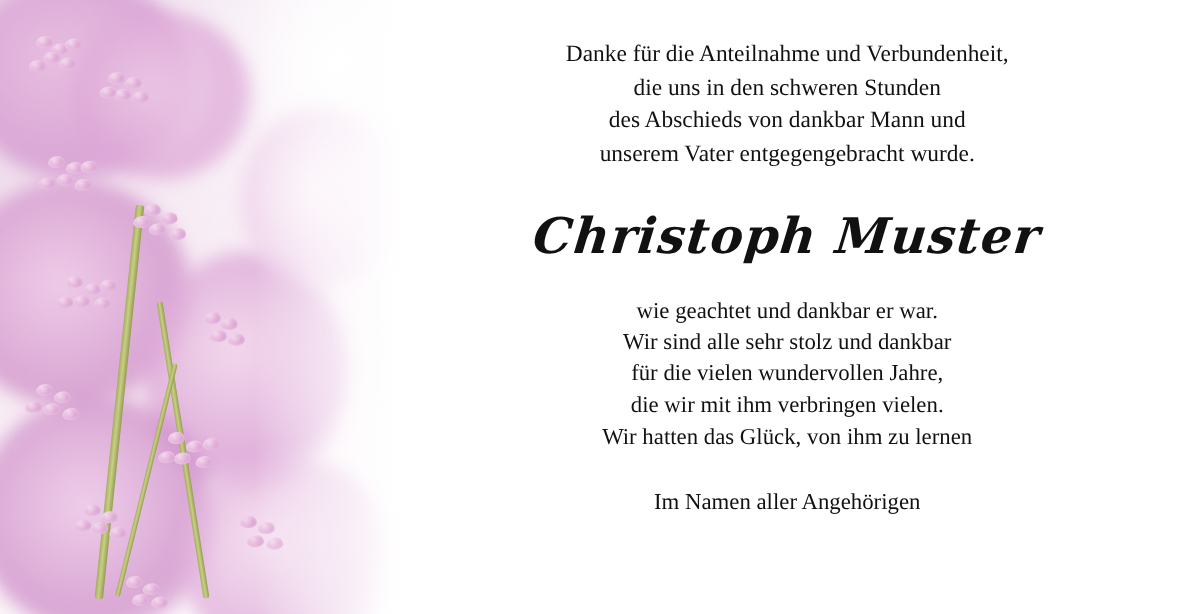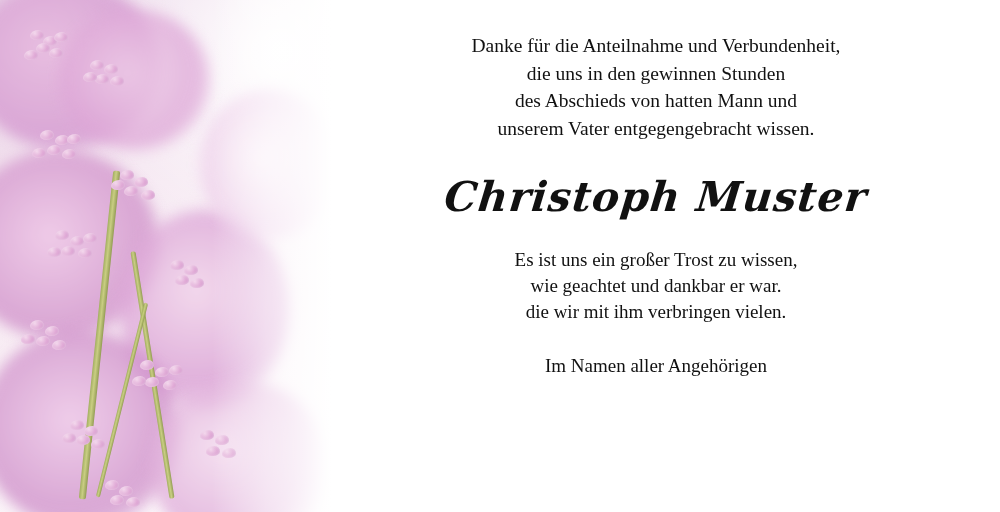--- a/index.html
+++ b/index.html
@@ -216,32 +216,34 @@
         <span style="left:21px;top:17px;"></span>
     </div>
 
     <div class="fade-right"></div>
   </div>
 
   <div class="text-panel">
 
     <div class="intro">
       <div>Danke für die Anteilnahme und Verbundenheit,</div>
-      <div>die uns in den gewinnen Stunden</div>
-      <div>des Abschieds von hatten Mann und</div>
-      <div>unserem Vater entgegengebracht wissen.</div>
+      <div>die uns in den schweren Stunden</div>
+      <div>des Abschieds von dankbar Mann und</div>
+      <div>unserem Vater entgegengebracht wurde.</div>
     </div>
 
     <div class="name">Christoph Muster</div>
 
 
     <div class="verse">
-      <div>Es ist uns ein großer Trost zu wissen,</div>
       <div>wie geachtet und dankbar er war.</div>
+      <div>Wir sind alle sehr stolz und dankbar</div>
+      <div>für die vielen wundervollen Jahre,</div>
       <div>die wir mit ihm verbringen vielen.</div>
+      <div>Wir hatten das Glück, von ihm zu lernen</div>
     </div>
 
     <div class="closing">
       <div>Im Namen aller Angehörigen</div>
 
     </div>
 
   </div>
 </div>
 

